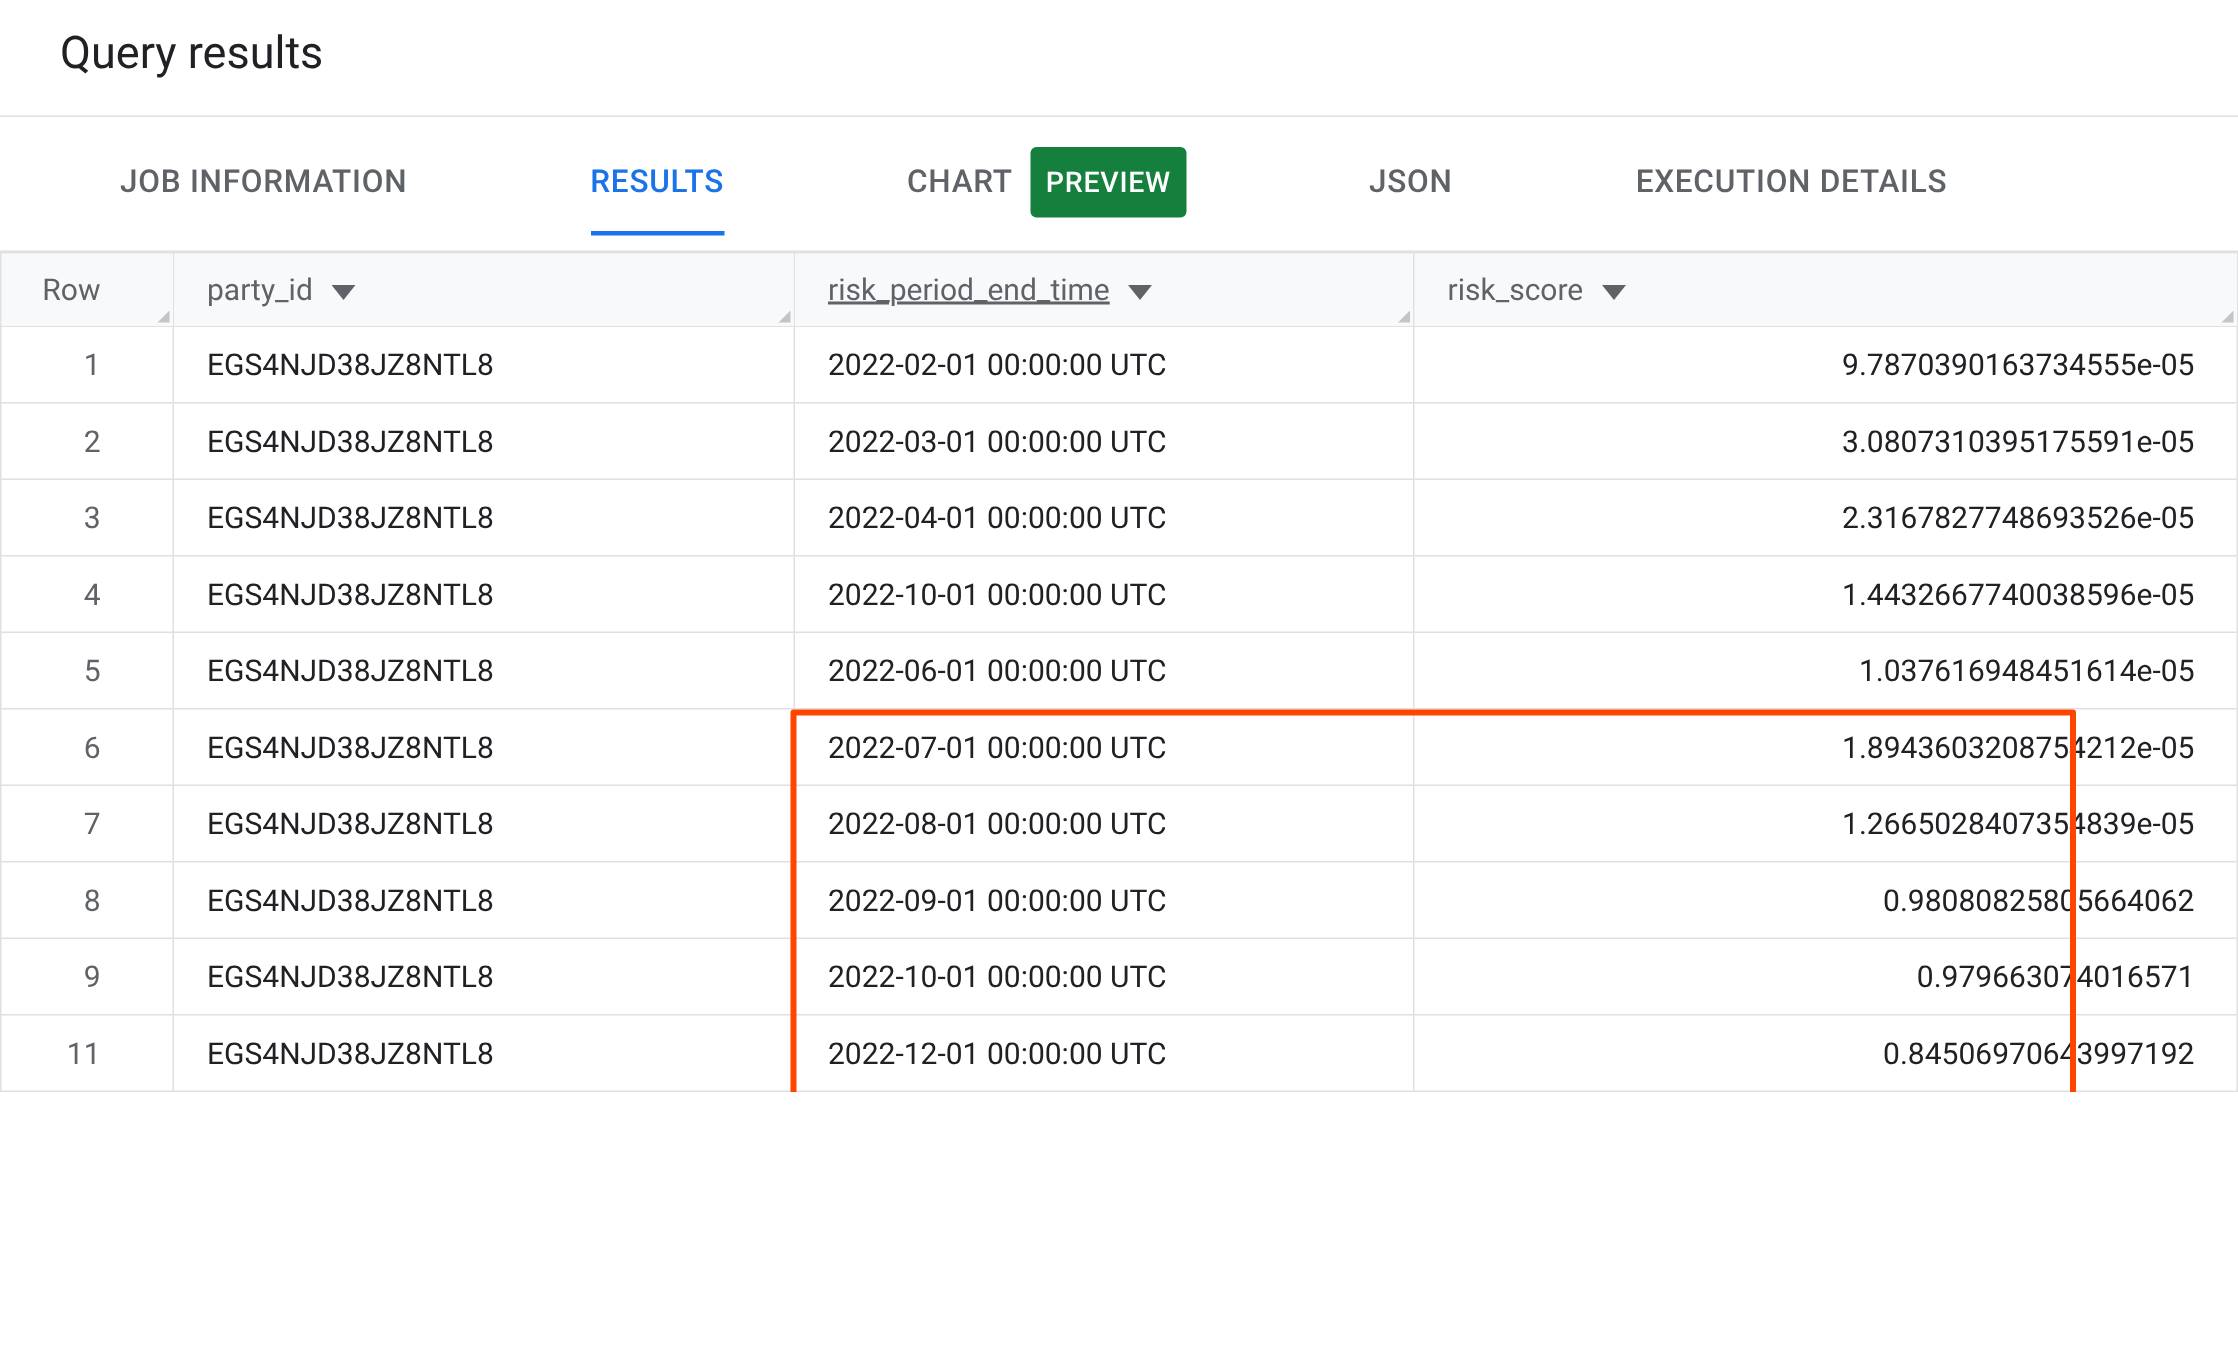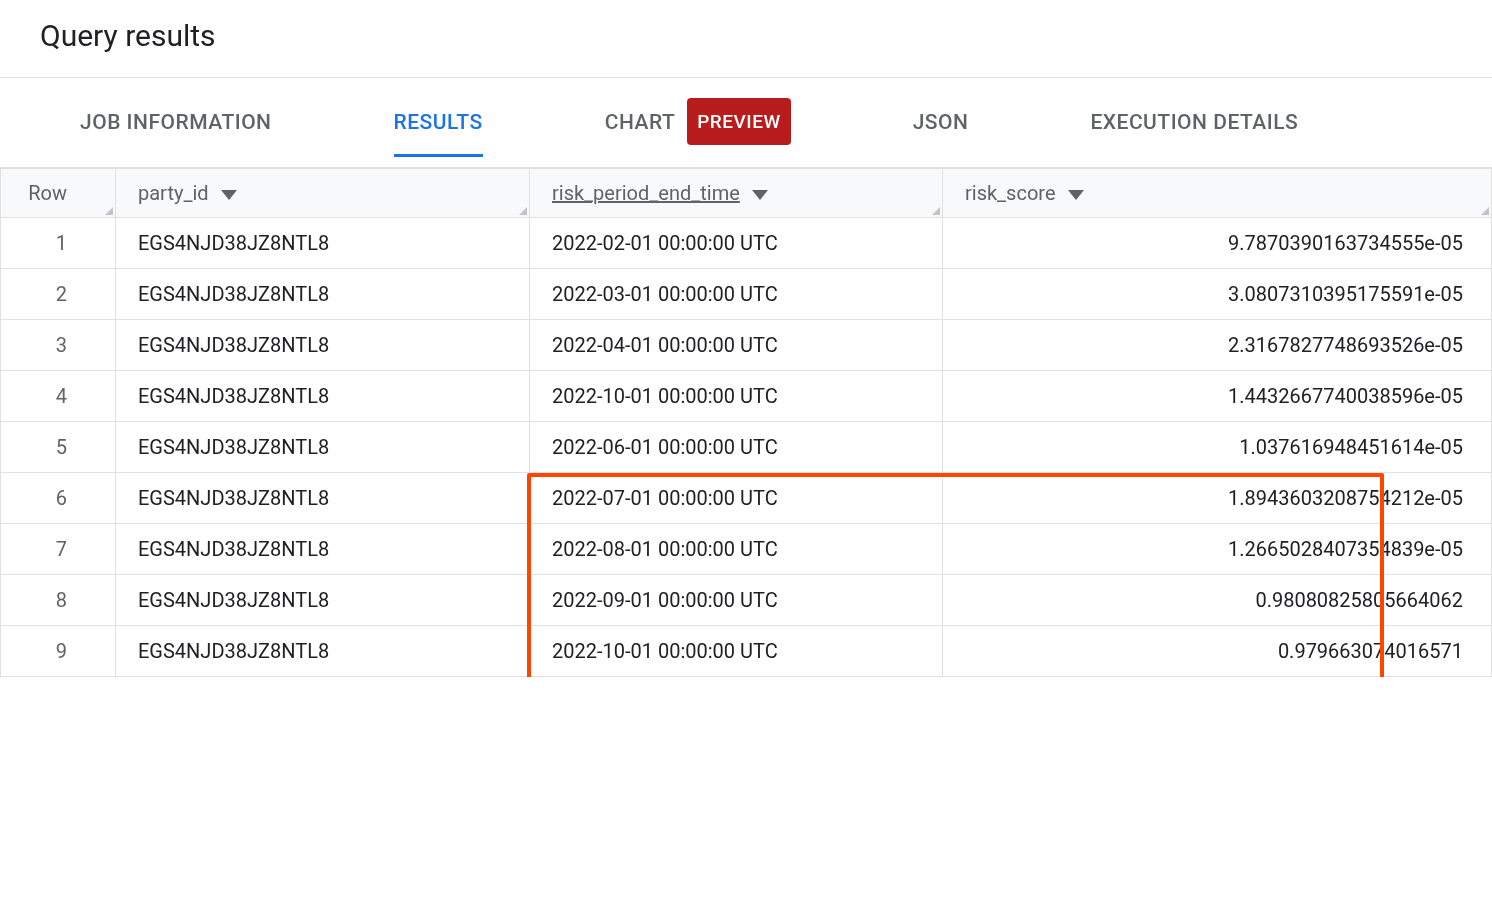--- a/index.html
+++ b/index.html
@@ -40,21 +40,21 @@
       gap: 12px;
       border-bottom: 3px solid transparent;
       margin-bottom: -1px;
       margin-left: 40px;
     }
     .tab.active {
       color: #1a73e8;
       border-bottom: 3px solid #1a73e8;
     }
     .badge {
-      background: #b91c1c;
+      background: #15803d;
       color: #fff;
       font-size: 19px;
       font-weight: 500;
       padding: 12px 10px;
       border-radius: 4px;
       letter-spacing: 0.5px;
     }
     .table-wrapper {
       position: relative;
       width: 100%;
@@ -244,16 +244,22 @@
           <td>EGS4NJD38JZ8NTL8</td>
           <td>2022-09-01 00:00:00 UTC</td>
           <td class="num">0.98080825805664062</td>
         </tr>
         <tr>
           <td class="row-num">9</td>
           <td>EGS4NJD38JZ8NTL8</td>
           <td>2022-10-01 00:00:00 UTC</td>
           <td class="num">0.979663074016571</td>
         </tr>
+        <tr>
+          <td class="row-num">11</td>
+          <td>EGS4NJD38JZ8NTL8</td>
+          <td>2022-12-01 00:00:00 UTC</td>
+          <td class="num">0.84506970643997192</td>
+        </tr>
       </tbody>
   </table>
   <div class="hl-overlay"></div>
 </div>
 
 </body></html>

